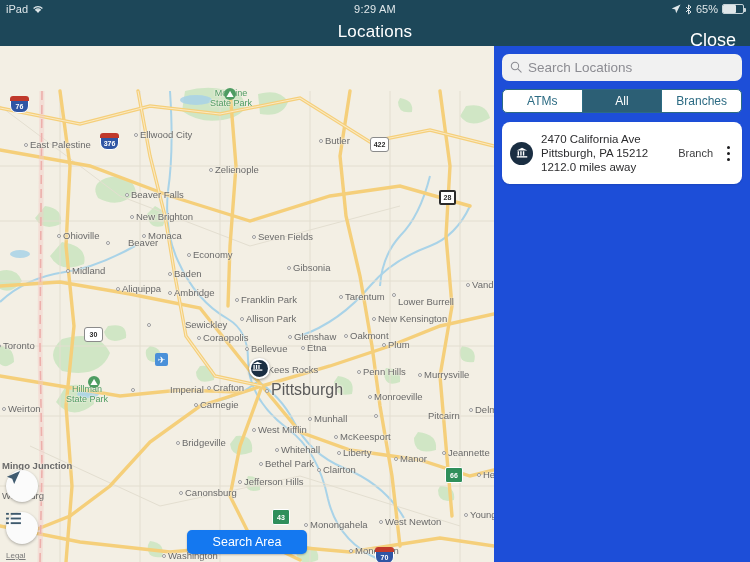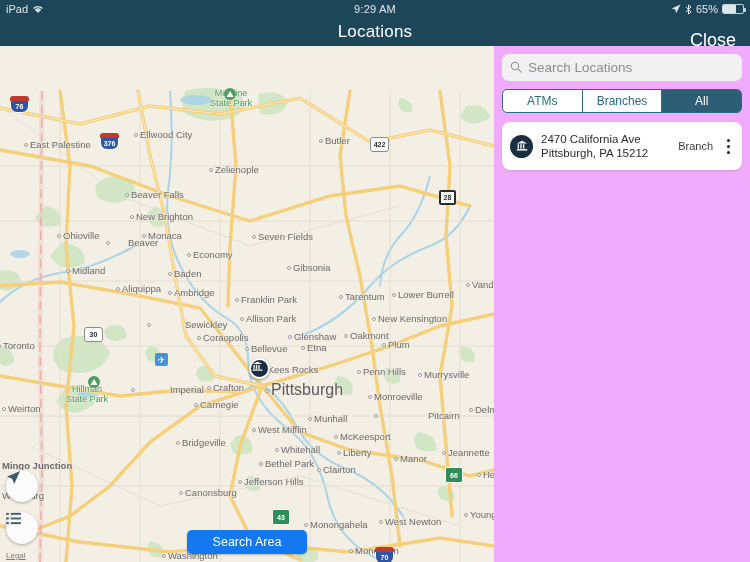--- a/index.html
+++ b/index.html
@@ -121,21 +121,21 @@
   .search-area-btn {
     position: absolute; left: 187px; bottom: 8px; width: 120px; height: 24px;
     background: #1478f0; color: #fff; border-radius: 5px;
     font-size: 12.5px; display: flex; align-items: center; justify-content: center;
     cursor: pointer; box-shadow: 0 1px 2px rgba(0,0,0,.25);
   }
 
   
   .panel {
     position: absolute; top: 46px; left: 494px; width: 256px; height: 516px;
-    background: #f0abfc;
+    background: #1d4ed8;
   }
   .search-wrap { padding: 8px 8px 6px 8px; }
   .search-field {
     height: 27px; background: #f1f1f1; border-radius: 7px;
     display: flex; align-items: center; padding: 0 8px; gap: 6px;
   }
   .search-field input {
     border: 0; outline: 0; background: transparent; flex: 1;
     font-size: 13.5px; color: #3c3c3c; font-family: "Liberation Sans", sans-serif;
   }
@@ -336,21 +336,21 @@
         <div class="map-label" style="left: 174px; top: 222px;">Baden</div>
         <div class="town-dot" style="left: 287px; top: 220px;"></div>
         <div class="map-label" style="left: 293px; top: 216px;">Gibsonia</div>
         <div class="town-dot" style="left: 116px; top: 241px;"></div>
         <div class="map-label" style="left: 122px; top: 237px;">Aliquippa</div>
         <div class="town-dot" style="left: 168px; top: 245px;"></div>
         <div class="map-label" style="left: 174px; top: 241px;">Ambridge</div>
         <div class="town-dot" style="left: 339px; top: 249px;"></div>
         <div class="map-label" style="left: 345px; top: 245px;">Tarentum</div>
         <div class="town-dot" style="left: 392px; top: 247px;"></div>
-        <div class="map-label" style="left: 398px; top: 243px;">Lower Burrell</div>
+        <div class="map-label" style="left: 398px; top: 250px;">Lower Burrell</div>
         <div class="town-dot" style="left: 466px; top: 237px;"></div>
         <div class="map-label" style="left: 472px; top: 233px;">Vand</div>
         <div class="town-dot" style="left: 235px; top: 252px;"></div>
         <div class="map-label" style="left: 241px; top: 248px;">Franklin Park</div>
         <div class="town-dot" style="left: 147px; top: 277px;"></div>
         <div class="map-label" style="left: 153px; top: 273px; margin-left: 32px;">Sewickley</div>
         <div class="town-dot" style="left: 240px; top: 271px;"></div>
         <div class="map-label" style="left: 246px; top: 267px;">Allison Park</div>
         <div class="town-dot" style="left: 372px; top: 271px;"></div>
         <div class="map-label" style="left: 378px; top: 267px;">New Kensington</div>
@@ -499,38 +499,39 @@
             <circle cx="5.8" cy="5.8" r="4.3" stroke="#8c8c92" stroke-width="1.2" fill="none"></circle>
             <path d="M9.2 9.2 L13 13" stroke="#8c8c92" stroke-width="1.2" stroke-linecap="round"></path>
           </svg>
         </span>
         <input type="text" placeholder="Search Locations" style="">
       </div>
     </div>
 
     <div class="segmented" id="segmented">
         <div class="seg">ATMs</div>
+        <div class="seg active">All</div>
         <div class="seg">Branches</div>
-        <div class="seg active">All</div>
       </div>
 
     <div class="list" id="results-list">
         <div class="card">
           <div class="card-ico">
             <svg width="14" height="14" viewBox="0 0 16 16">
               <path d="M8 2 L14 5 H2 Z" fill="#fff"></path>
               <rect x="3" y="6" width="1.6" height="5" fill="#fff"></rect>
               <rect x="6" y="6" width="1.6" height="5" fill="#fff"></rect>
               <rect x="9" y="6" width="1.6" height="5" fill="#fff"></rect>
               <rect x="2" y="11.6" width="12" height="1.6" fill="#fff"></rect>
             </svg>
           </div>
           <div class="card-body">
             <div class="card-line">2470 California Ave</div>
             <div class="card-line">Pittsburgh, PA 15212</div>
+            <div class="card-line">1212.0 miles away</div>
           </div>
           <div class="card-type">Branch</div>
           <div class="kebab">
             <i></i>
             <i></i>
             <i></i>
           </div>
         </div>
       </div>
   </div>

